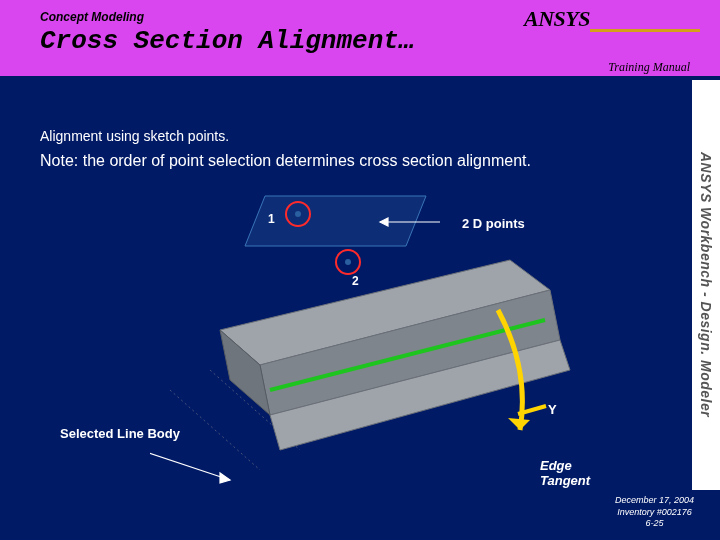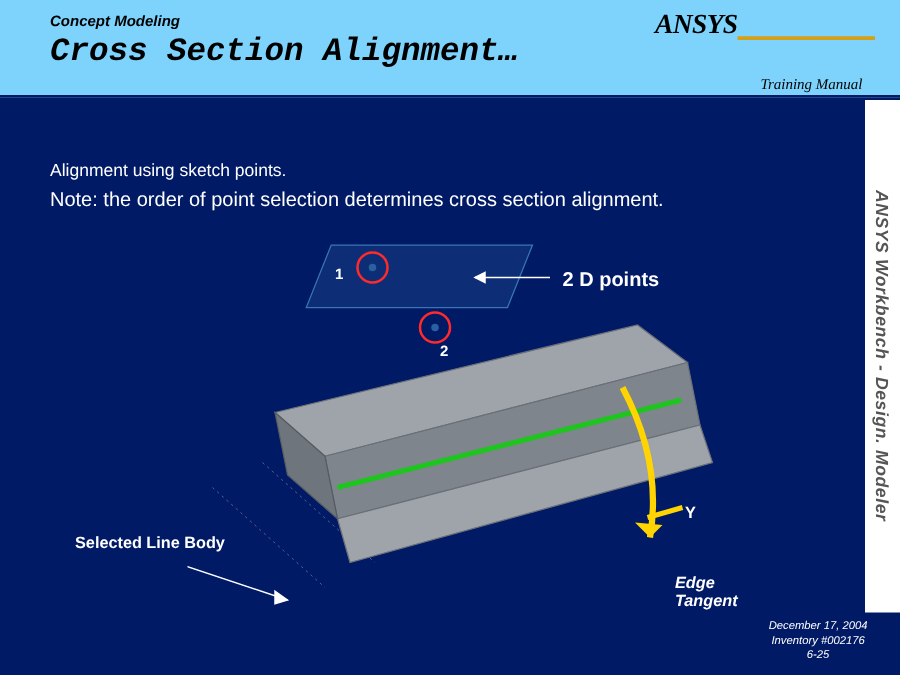--- a/index.html
+++ b/index.html
@@ -14,21 +14,21 @@
   .slide {
     width: 720px;
     height: 540px;
     position: relative;
     background: #001a66;
   }
   .header {
     position: absolute;
     top: 0; left: 0; right: 0;
     height: 78px;
-    background: #7dd3fc;
+    background: #d946ef;
     border-bottom: 2px solid #001a66;
     padding: 10px 26px 0 40px;
   }
   .pretitle {
     font-size: 12px;
     font-weight: bold;
     font-style: italic;
     color: #000;
     margin-bottom: 2px;
   }
@@ -107,21 +107,21 @@
   }
   .figure svg { position: absolute; top: 0; left: 0; }
   .label {
     position: absolute;
     color: #fff;
     font-size: 12px;
     font-weight: bold;
   }
   .lbl-1 { top: 42px; left: 118px; }
   .lbl-2 { top: 104px; left: 202px; }
-  .lbl-2d { top: 46px; left: 300px; font-size: 16px; }
+  .lbl-2d { top: 46px; left: 312px; font-size: 13px; }
   .lbl-y { top: 232px; left: 398px; font-size: 13px; }
   .lbl-sel { top: 256px; left: -90px; font-size: 13px; }
   .lbl-edge { top: 288px; left: 390px; font-size: 13px; font-style: italic; }
   .footer {
     position: absolute;
     right: 26px;
     bottom: 10px;
     text-align: center;
     color: #fff;
     font-size: 9px;

